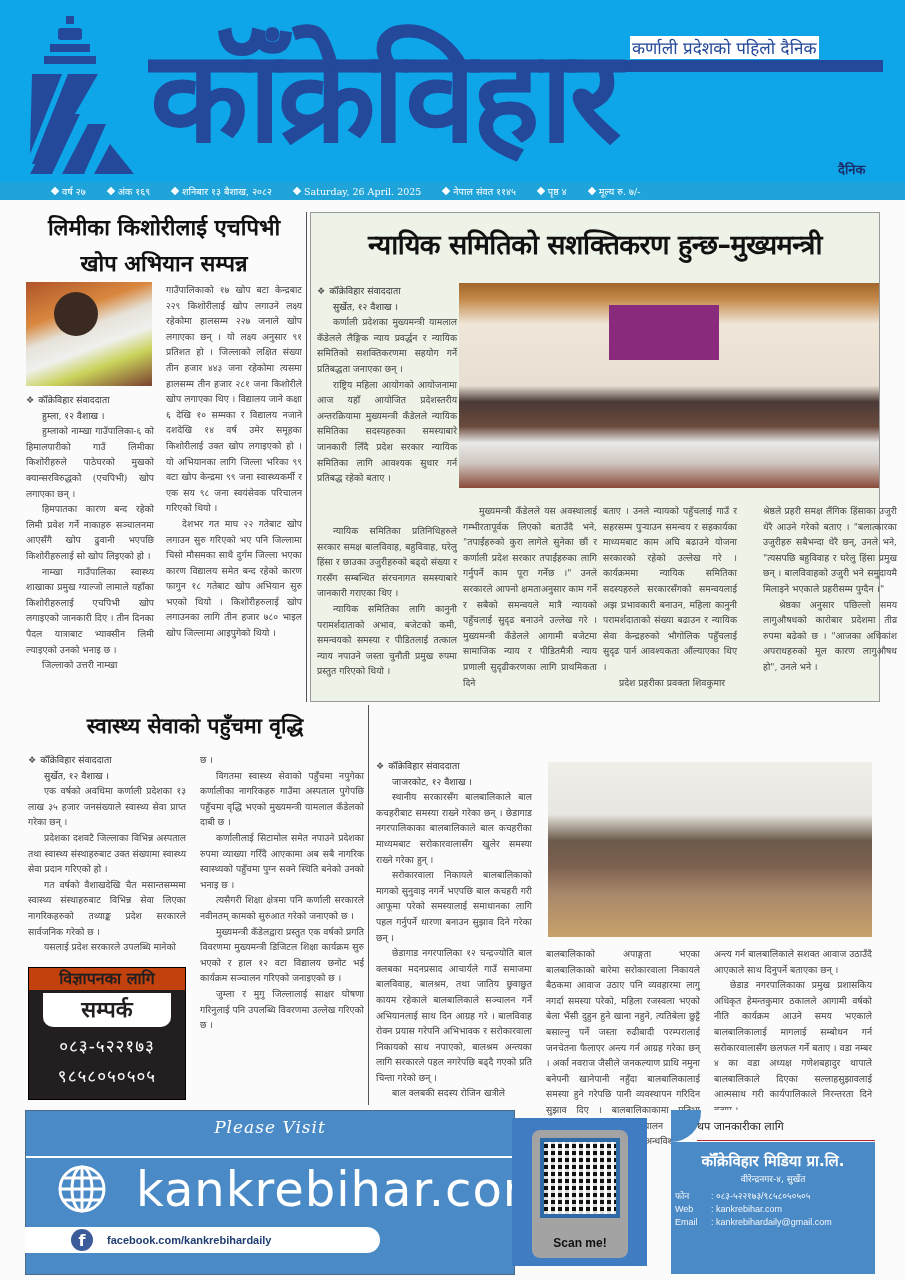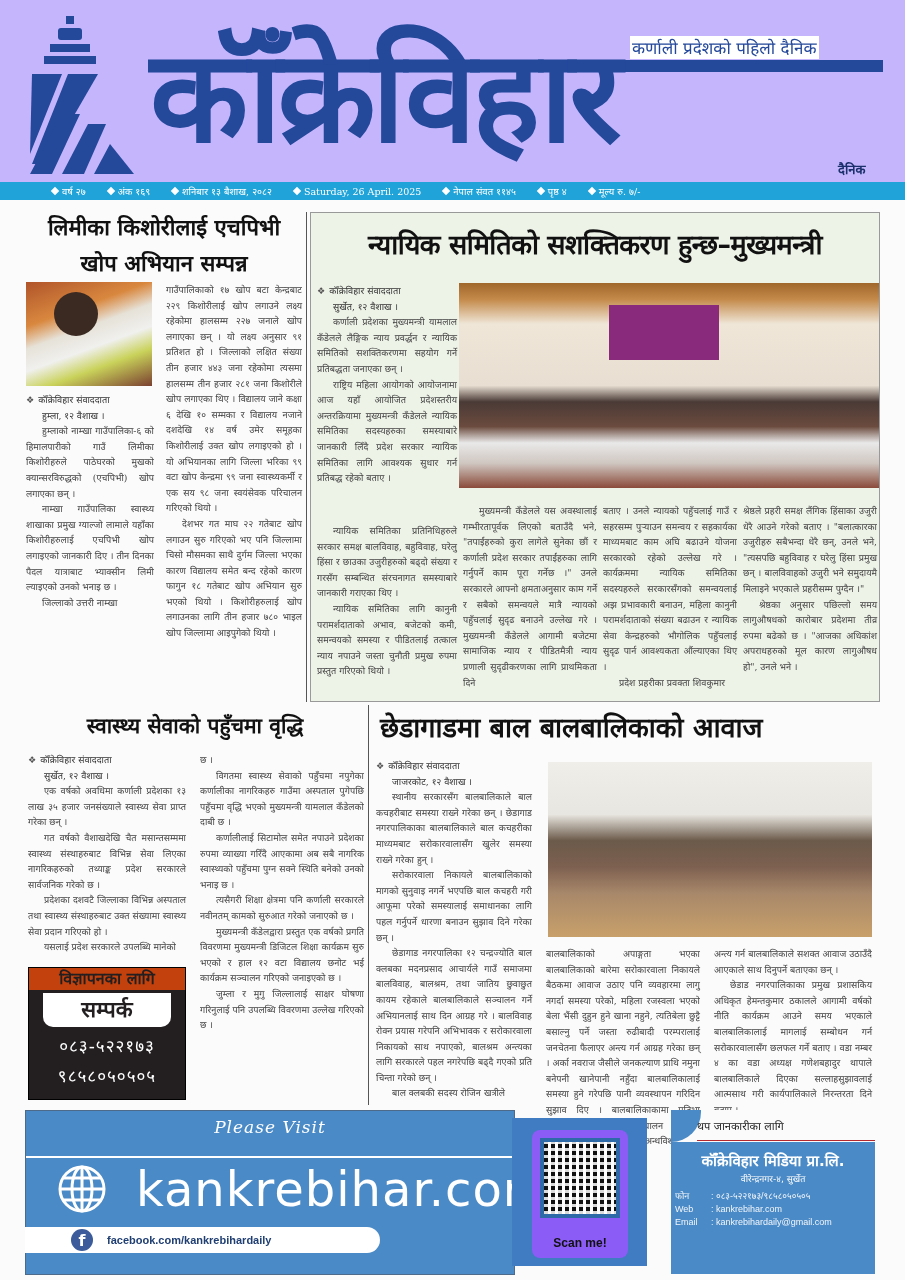--- a/index.html
+++ b/index.html
@@ -1,20 +1,20 @@
 <!DOCTYPE html>
 <html><head>
 <meta charset="utf-8">
 <style>
   * { box-sizing: border-box; margin: 0; padding: 0; }
   html, body { width: 905px; height: 1280px; background: #fbfbfb; overflow: hidden; }
   body { font-family: "DejaVu Serif", serif; color: #222; position: relative; }
 
   
-  .masthead { position: absolute; left: 0; top: 0; width: 905px; height: 182px; background: #c4b5fd; }
+  .masthead { position: absolute; left: 0; top: 0; width: 905px; height: 182px; background: #0ea5e9; }
   .logo-mark { position: absolute; left: 22px; top: 14px; width: 120px; height: 165px; }
   .brand-title { position: absolute; left: 150px; top: 22px; font-family: "DejaVu Sans", sans-serif; font-weight: bold;
     font-size: 128px; line-height: 150px; color: #24489a; letter-spacing: -4px; white-space: nowrap; }
   .brand-bar { position: absolute; left: 150px; top: 60px; width: 733px; height: 12px; background: #24489a; }
   .tagline { position: absolute; left: 630px; top: 36px; font-family: "DejaVu Sans", sans-serif; font-size: 17px; color: #24489a; background:#fff; padding: 0 2px; }
   .daily-mark { position: absolute; left: 838px; top: 160px; font-family: "DejaVu Sans", sans-serif; font-weight: bold; font-size: 13px; color: #1a2f6b; }
 
   .infobar { position: absolute; left: 0; top: 182px; width: 905px; height: 18px; background: #1fa3d8; display: flex; align-items: center; padding-left: 52px; gap: 0; font-size: 9.5px; color: #fff; }
   .infobar .item { display: flex; align-items: center; gap: 4px; margin-right: 22px; white-space: nowrap; }
   .diamond { width: 6px; height: 6px; background: #fff; transform: rotate(45deg); display: inline-block; }
@@ -41,21 +41,21 @@
   
   .lead { position: absolute; left: 310px; top: 212px; width: 570px; height: 490px; background: #eef3e8; border: 1px solid #999; }
   .lead .headline { font-size: 27px; line-height: 60px; padding-top: 2px; letter-spacing: -0.5px; }
   .photo-meeting { left: 148px; top: 70px; width: 420px; height: 205px;
     background: linear-gradient(180deg, #a0672c 0%, #c48a4a 8%, #efe6d8 20%, #e8dfd2 50%, #4a3a36 58%, #6b4b3e 70%, #e9e9e9 78%, #cfc6c0 88%, #8a4a3a 100%); }
   .banner-purple { position: absolute; left: 150px; top: 22px; width: 110px; height: 55px; background: #8a2a7c; }
   .lead-col1 { position: absolute; left: 6px; top: 70px; width: 140px; }
   .lead-col2 { position: absolute; left: 6px; top: 303px; width: 140px; }
   .lead-col3 { position: absolute; left: 152px; top: 290px; width: 134px; }
   .lead-col4 { position: absolute; left: 292px; top: 290px; width: 134px; }
-  .lead-col5 { position: absolute; left: 432px; top: 290px; width: 134px; }
+  .lead-col5 { position: absolute; left: 452px; top: 290px; width: 134px; }
 
   
   .health { position: absolute; left: 22px; top: 702px; width: 346px; height: 400px; }
   .health .headline { font-size: 21px; line-height: 40px; padding-top: 4px; }
   .health-col1 { position: absolute; left: 6px; top: 50px; width: 158px; }
   .health-col2 { position: absolute; left: 178px; top: 50px; width: 164px; }
 
   .ad-box { position: absolute; left: 28px; top: 967px; width: 158px; height: 133px; background: #231f20; border: 1px solid #000; }
   .ad-top { position: absolute; left: 0; top: 0; width: 156px; height: 22px; background: #c2410c; font-family: "DejaVu Sans", sans-serif; font-weight: bold; font-size: 16px; text-align: center; line-height: 22px; color: #231f20; }
   .ad-contact { position: absolute; left: 14px; top: 25px; width: 128px; height: 34px; background: #fff; border-radius: 0 0 10px 10px; font-family: "DejaVu Sans", sans-serif; font-weight: bold; font-size: 22px; text-align: center; line-height: 34px; color: #231f20; }
@@ -73,21 +73,21 @@
   .please-visit { position: absolute; left: 0; top: 6px; width: 100%; text-align: center; font-family: "DejaVu Serif", serif; font-style: italic; font-size: 17px; color: #fff; letter-spacing: 1px; }
   .promo-rule { position: absolute; left: 0; top: 45px; width: 487px; height: 2px; background: #fff; }
   .site-row { position: absolute; left: 30px; top: 52px; display: flex; align-items: center; gap: 28px; }
   .globe { width: 52px; height: 52px; }
   .site-name { font-family: "DejaVu Sans", sans-serif; font-size: 48px; color: #fff; letter-spacing: 1px; line-height: 52px; }
   .fb-pill { position: absolute; left: -1px; top: 116px; width: 355px; height: 26px; background: #fff; border-radius: 0 14px 14px 0; display: flex; align-items: center; padding-left: 46px; gap: 14px; }
   .fb-icon { width: 22px; height: 22px; border-radius: 50%; background: #3b5b9a; color: #fff; font-family: "DejaVu Sans", sans-serif; font-weight: bold; font-size: 16px; text-align: center; line-height: 24px; }
   .fb-text { font-family: "Liberation Sans", sans-serif; font-weight: bold; font-size: 11px; color: #1f3e72; }
 
   .qr-panel { position: absolute; left: 512px; top: 1118px; width: 135px; height: 148px; background: #3f7cc1; }
-  .qr-card { position: absolute; left: 20px; top: 12px; width: 96px; height: 128px; background: #8b5cf6; border-radius: 8px; }
+  .qr-card { position: absolute; left: 20px; top: 12px; width: 96px; height: 128px; background: #a3a3a3; border-radius: 8px; }
   .qr-code { position: absolute; left: 8px; top: 8px; width: 80px; height: 80px; background:
       repeating-linear-gradient(90deg, #111 0 4px, #fff 4px 7px),
       #fff; border: 4px solid #2f6aa8; }
   .qr-code::before { content:""; position:absolute; inset:0; background: repeating-linear-gradient(0deg, rgba(255,255,255,0.85) 0 3px, transparent 3px 7px); }
   .scan-label { position: absolute; left: 0; bottom: 8px; width: 100%; text-align: center; font-family: "Liberation Sans", sans-serif; font-weight: bold; font-size: 12px; color: #111; }
 
   .contact-panel { position: absolute; left: 671px; top: 1110px; width: 204px; height: 164px; background: #4a8ac6; }
   .contact-head-bg { position: absolute; left: 0; top: 0; width: 204px; height: 32px; background: #fbfbfb; }
   .contact-head-curve { position: absolute; left: 0; top: 0; width: 30px; height: 32px; background: #4a8ac6; border-radius: 0 0 30px 0; }
   .contact-head { position: absolute; left: 26px; top: 8px; font-family: "DejaVu Sans", sans-serif; font-size: 11px; color: #222; }
@@ -153,20 +153,21 @@
 <article class="story-left">
   <h2 class="headline">
     <div>लिमीका किशोरीलाई एचपिभी</div>
     <div>खोप अभियान सम्पन्न</div>
   </h2>
   <div class="photo photo-vacc"></div>
   <div class="left-col1 col-text">
     <div class="byline"><span class="star">❖</span><span>कॉँक्रेविहार संवाददाता</span></div>
     <div class="byline dateline">हुम्ला, १२ वैशाख ।</div>
     <p>हुम्लाको नाम्खा गाउँपालिका-६ को हिमालपारीको गाउँ लिमीका किशोरीहरुले पाठेघरको मुखको क्यान्सरविरुद्धको (एचपिभी) खोप लगाएका छन् ।</p>
+    <p>हिमपातका कारण बन्द रहेको लिमी प्रवेश गर्ने नाकाहरु सञ्चालनमा आएसँगै खोप ढुवानी भएपछि किशोरीहरुलाई सो खोप लिइएको हो ।</p>
     <p>नाम्खा गाउँपालिका स्वास्थ्य शाखाका प्रमुख ग्याल्जो लामाले यहाँका किशोरीहरुलाई एचपिभी खोप लगाइएको जानकारी दिए । तीन दिनका पैदल यात्राबाट भ्याक्सीन लिमी ल्याइएको उनको भनाइ छ ।</p>
     <p>जिल्लाको उत्तरी नाम्खा</p>
   </div>
   <div class="left-col2 col-text">
     <p style="text-indent:0">गाउँपालिकाको १७ खोप बटा केन्द्रबाट २२९ किशोरीलाई खोप लगाउने लक्ष्य रहेकोमा हालसम्म २२७ जनाले खोप लगाएका छन् । यो लक्ष्य अनुसार ९१ प्रतिशत हो । जिल्लाको लक्षित संख्या तीन हजार ४४३ जना रहेकोमा त्यसमा हालसम्म तीन हजार २८१ जना किशोरीले खोप लगाएका थिए । विद्यालय जाने कक्षा ६ देखि १० सम्मका र विद्यालय नजाने दशदेखि १४ वर्ष उमेर समूहका किशोरीलाई उक्त खोप लगाइएको हो । यो अभियानका लागि जिल्ला भरिका ९९ वटा खोप केन्द्रमा ९९ जना स्वास्थ्यकर्मी र एक सय ९८ जना स्वयंसेवक परिचालन गरिएको थियो ।</p>
     <p>देशभर गत माघ २२ गतेबाट खोप लगाउन सुरु गरिएको भए पनि जिल्लामा चिसो मौसमका साथै दुर्गम जिल्ला भएका कारण विद्यालय समेत बन्द रहेको कारण फागुन १८ गतेबाट खोप अभियान सुरु भएको थियो । किशोरीहरुलाई खोप लगाउनका लागि तीन हजार ७८० भाइल खोप जिल्लामा आइपुगेको थियो ।</p>
   </div>
 </article>
 <div class="vrule" style="left:306px; top:212px; height:490px;"></div>
 
@@ -197,22 +198,22 @@
     <p>श्रेष्ठका अनुसार पछिल्लो समय लागुऔषधको कारोबार प्रदेशमा तीव्र रुपमा बढेको छ । "आजका अधिकांश अपराधहरुको मूल कारण लागुऔषध हो", उनले भने ।</p>
   </div>
 </article>
 
 <article class="health">
   <h2 class="headline">स्वास्थ्य सेवाको पहुँचमा वृद्धि</h2>
   <div class="health-col1 col-text">
     <div class="byline"><span class="star">❖</span><span>कॉँक्रेविहार संवाददाता</span></div>
     <div class="byline dateline">सुर्खेत, १२ वैशाख ।</div>
     <p>एक वर्षको अवधिमा कर्णाली प्रदेशका १३ लाख ३५ हजार जनसंख्याले स्वास्थ्य सेवा प्राप्त गरेका छन् ।</p>
+    <p>प्रदेशका दशवटै जिल्लाका विभिन्न अस्पताल तथा स्वास्थ्य संस्थाहरुबाट उक्त संख्यामा स्वास्थ्य सेवा प्रदान गरिएको हो ।</p>
     <p>गत वर्षको वैशाखदेखि चैत मसान्तसम्ममा स्वास्थ्य संस्थाहरुबाट विभिन्न सेवा लिएका नागरिकहरुको तथ्याङ्क प्रदेश सरकारले सार्वजनिक गरेको छ ।</p>
-    <p>प्रदेशका दशवटै जिल्लाका विभिन्न अस्पताल तथा स्वास्थ्य संस्थाहरुबाट उक्त संख्यामा स्वास्थ्य सेवा प्रदान गरिएको हो ।</p>
     <p>यसलाई प्रदेश सरकारले उपलब्धि मानेको</p>
   </div>
   <div class="health-col2 col-text">
     <p style="text-indent:0">छ ।</p>
     <p>विगतमा स्वास्थ्य सेवाको पहुँचमा नपुगेका कर्णालीका नागरिकहरु गाउँमा अस्पताल पुगेपछि पहुँचमा वृद्धि भएको मुख्यमन्त्री यामलाल कँडेलको दाबी छ ।</p>
     <p>कर्णालीलाई सिटामोल समेत नपाउने प्रदेशका रुपमा व्याख्या गरिँदै आएकामा अब सबै नागरिक स्वास्थ्यको पहुँचमा पुग्न सक्ने स्थिति बनेको उनको भनाइ छ ।</p>
     <p>त्यसैगरी शिक्षा क्षेत्रमा पनि कर्णाली सरकारले नवीनतम् कामको सुरुआत गरेको जनाएको छ ।</p>
     <p>मुख्यमन्त्री कँडेलद्वारा प्रस्तुत एक वर्षको प्रगति विवरणमा मुख्यमन्त्री डिजिटल शिक्षा कार्यक्रम सुरु भएको र हाल १२ वटा विद्यालय छनोट भई कार्यक्रम सञ्चालन गरिएको जनाइएको छ ।</p>
     <p>जुम्ला र मुगु जिल्लालाई साक्षर घोषणा गरिनुलाई पनि उपलब्धि विवरणमा उल्लेख गरिएको छ ।</p>
   </div>
@@ -220,21 +221,20 @@
 <div class="vrule" style="left:368px; top:705px; height:400px;"></div>
 
 <aside class="ad-box">
   <div class="ad-top">विज्ञापनका लागि</div>
   <div class="ad-contact">सम्पर्क</div>
   <div class="ad-phone" style="top:66px">०८३-५२२१७३</div>
   <div class="ad-phone" style="top:96px">९८५८०५०५०५</div>
 </aside>
 
 <article class="child">
-  <h2 class="headline">छेडागाडमा बाल बालबालिकाको आवाज</h2>
   <div class="child-col1 col-text">
     <div class="byline"><span class="star">❖</span><span>कॉँक्रेविहार संवाददाता</span></div>
     <div class="byline dateline">जाजरकोट, १२ वैशाख ।</div>
     <p>स्थानीय सरकारसँग बालबालिकाले बाल कचहरीबाट समस्या राख्ने गरेका छन् । छेडागाड नगरपालिकाका बालबालिकाले बाल कचहरीका माध्यमबाट सरोकारवालासँग खुलेर समस्या राख्ने गरेका हुन् ।</p>
     <p>सरोकारवाला निकायले बालबालिकाको मागको सुनुवाइ नगर्ने भएपछि बाल कचहरी गरी आफूमा परेको समस्यालाई समाधानका लागि पहल गर्नुपर्ने धारणा बनाउन सुझाव दिने गरेका छन् ।</p>
     <p>छेडागाड नगरपालिका १२ चन्द्रज्योति बाल क्लबका मदनप्रसाद आचार्यले गाउँ समाजमा बालविवाह, बालश्रम, तथा जातिय छुवाछुत कायम रहेकाले बालबालिकाले सञ्चालन गर्ने अभियानलाई साथ दिन आग्रह गरे । बालविवाह रोक्न प्रयास गरेपनि अभिभावक र सरोकारवाला निकायको साथ नपाएको, बालश्रम अन्त्यका लागि सरकारले पहल नगरेपछि बढ्दै गएको प्रति चिन्ता गरेको छन् ।</p>
     <p>बाल क्लबकी सदस्य रोजिन खत्रीले</p>
   </div>
   <div class="photo photo-children"></div>
   <div class="child-col2 col-text">

